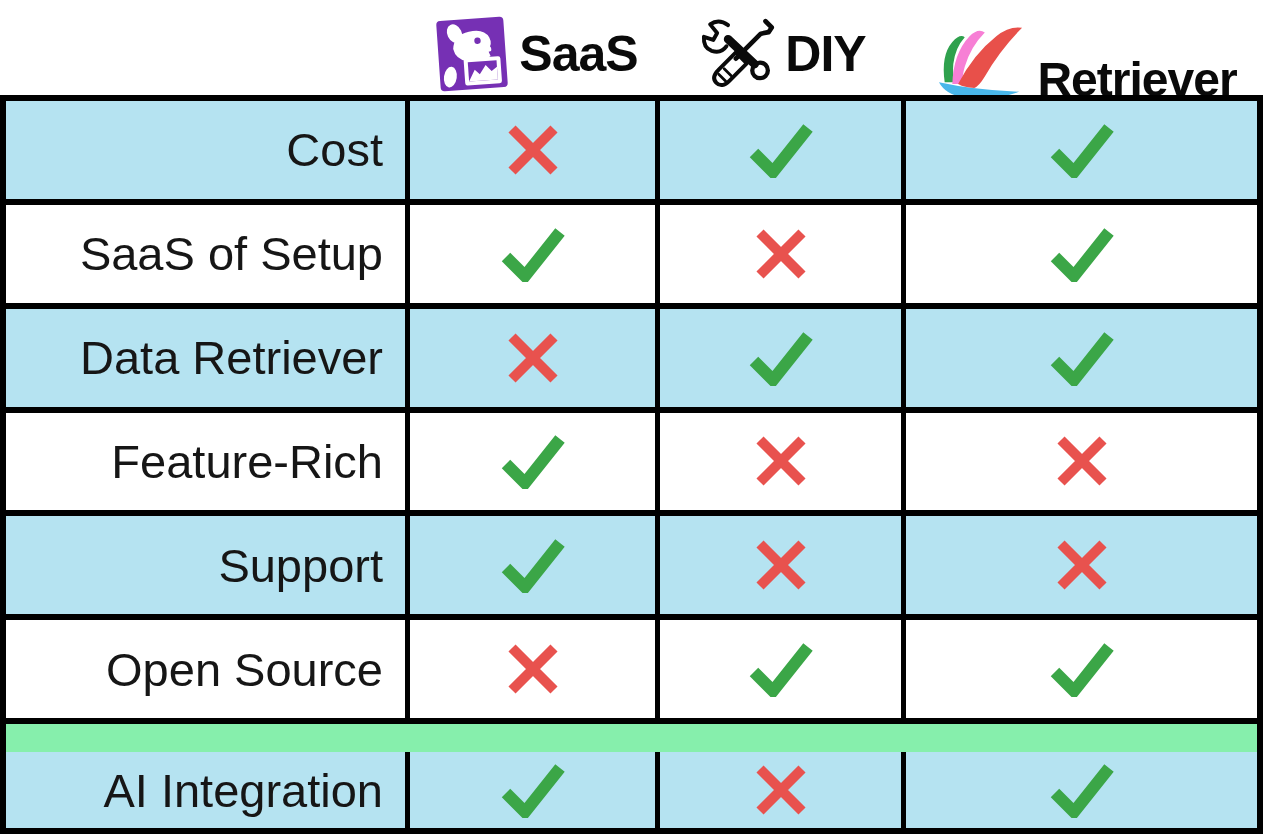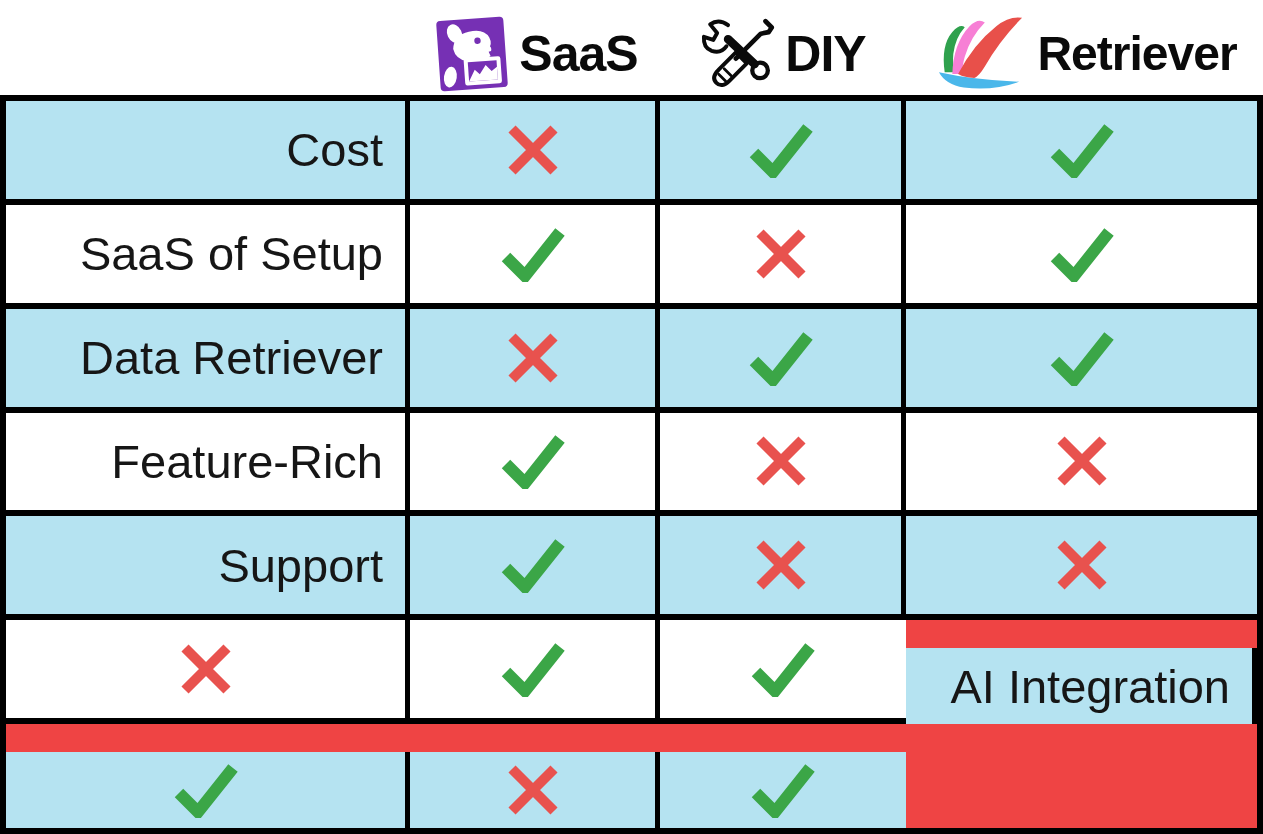--- a/index.html
+++ b/index.html
@@ -4,27 +4,27 @@
 <style>
   html,body{margin:0;padding:0;background:#fff;}
   body{width:1263px;height:834px;position:relative;overflow:hidden;
        font-family:"Liberation Sans", sans-serif; color:#111;}
 
   
   .hg{position:absolute;top:0;height:107px;display:flex;align-items:center;
       justify-content:center;gap:7px;}
   #hg-saas{left:410px;width:250px;}
   #hg-diy{left:660px;width:246px;}
-  #hg-ret{left:906px;width:357px;}
+  #hg-ret{left:906px;width:357px;align-items:flex-end;}
   .hlabel{font-size:50px;font-weight:700;letter-spacing:-1px;color:#0a0a0a;white-space:nowrap;}
   #hg-ret .hlabel{font-size:48px;}
 
   
   .table{position:absolute;left:0;top:95px;width:1263px;height:739px;
-         box-sizing:border-box;border:6px solid #000;background:#ef4444;
+         box-sizing:border-box;border:6px solid #000;background:#86efac;
          display:grid;grid-template-columns:404px 250px 246px 1fr;
          grid-template-rows:repeat(7,1fr);}
   .cell{box-sizing:border-box;border-right:5px solid #000;border-bottom:6px solid #000;
         display:flex;align-items:center;justify-content:center;}
   .cell.col-last{border-right:none;}
   .cell.row-last{border-bottom:none;margin-top:28px;}
   .bg-blue{background:#B5E3F1;}
   .bg-white{background:#fff;}
   .cell.label{justify-content:flex-end;padding-right:22px;
               font-size:47px;font-weight:300;color:#161616;white-space:nowrap;}
@@ -188,20 +188,21 @@
         <use href="#sym-cross"></use>
       </svg>
   </div>
   <div class="cell bg-blue col-last" data-mark="no">
 
     <svg class="mk mk-no" width="56" height="56">
         <use href="#sym-cross"></use>
       </svg>
   </div>
 
+  <div class="cell label bg-white">Open Source</div>
   <div class="cell bg-white" data-mark="no">
 
     <svg class="mk mk-no" width="56" height="56">
         <use href="#sym-cross"></use>
       </svg>
   </div>
   <div class="cell bg-white" data-mark="yes">
     <svg class="mk mk-yes" width="66" height="56">
         <use href="#sym-check"></use>
       </svg>

